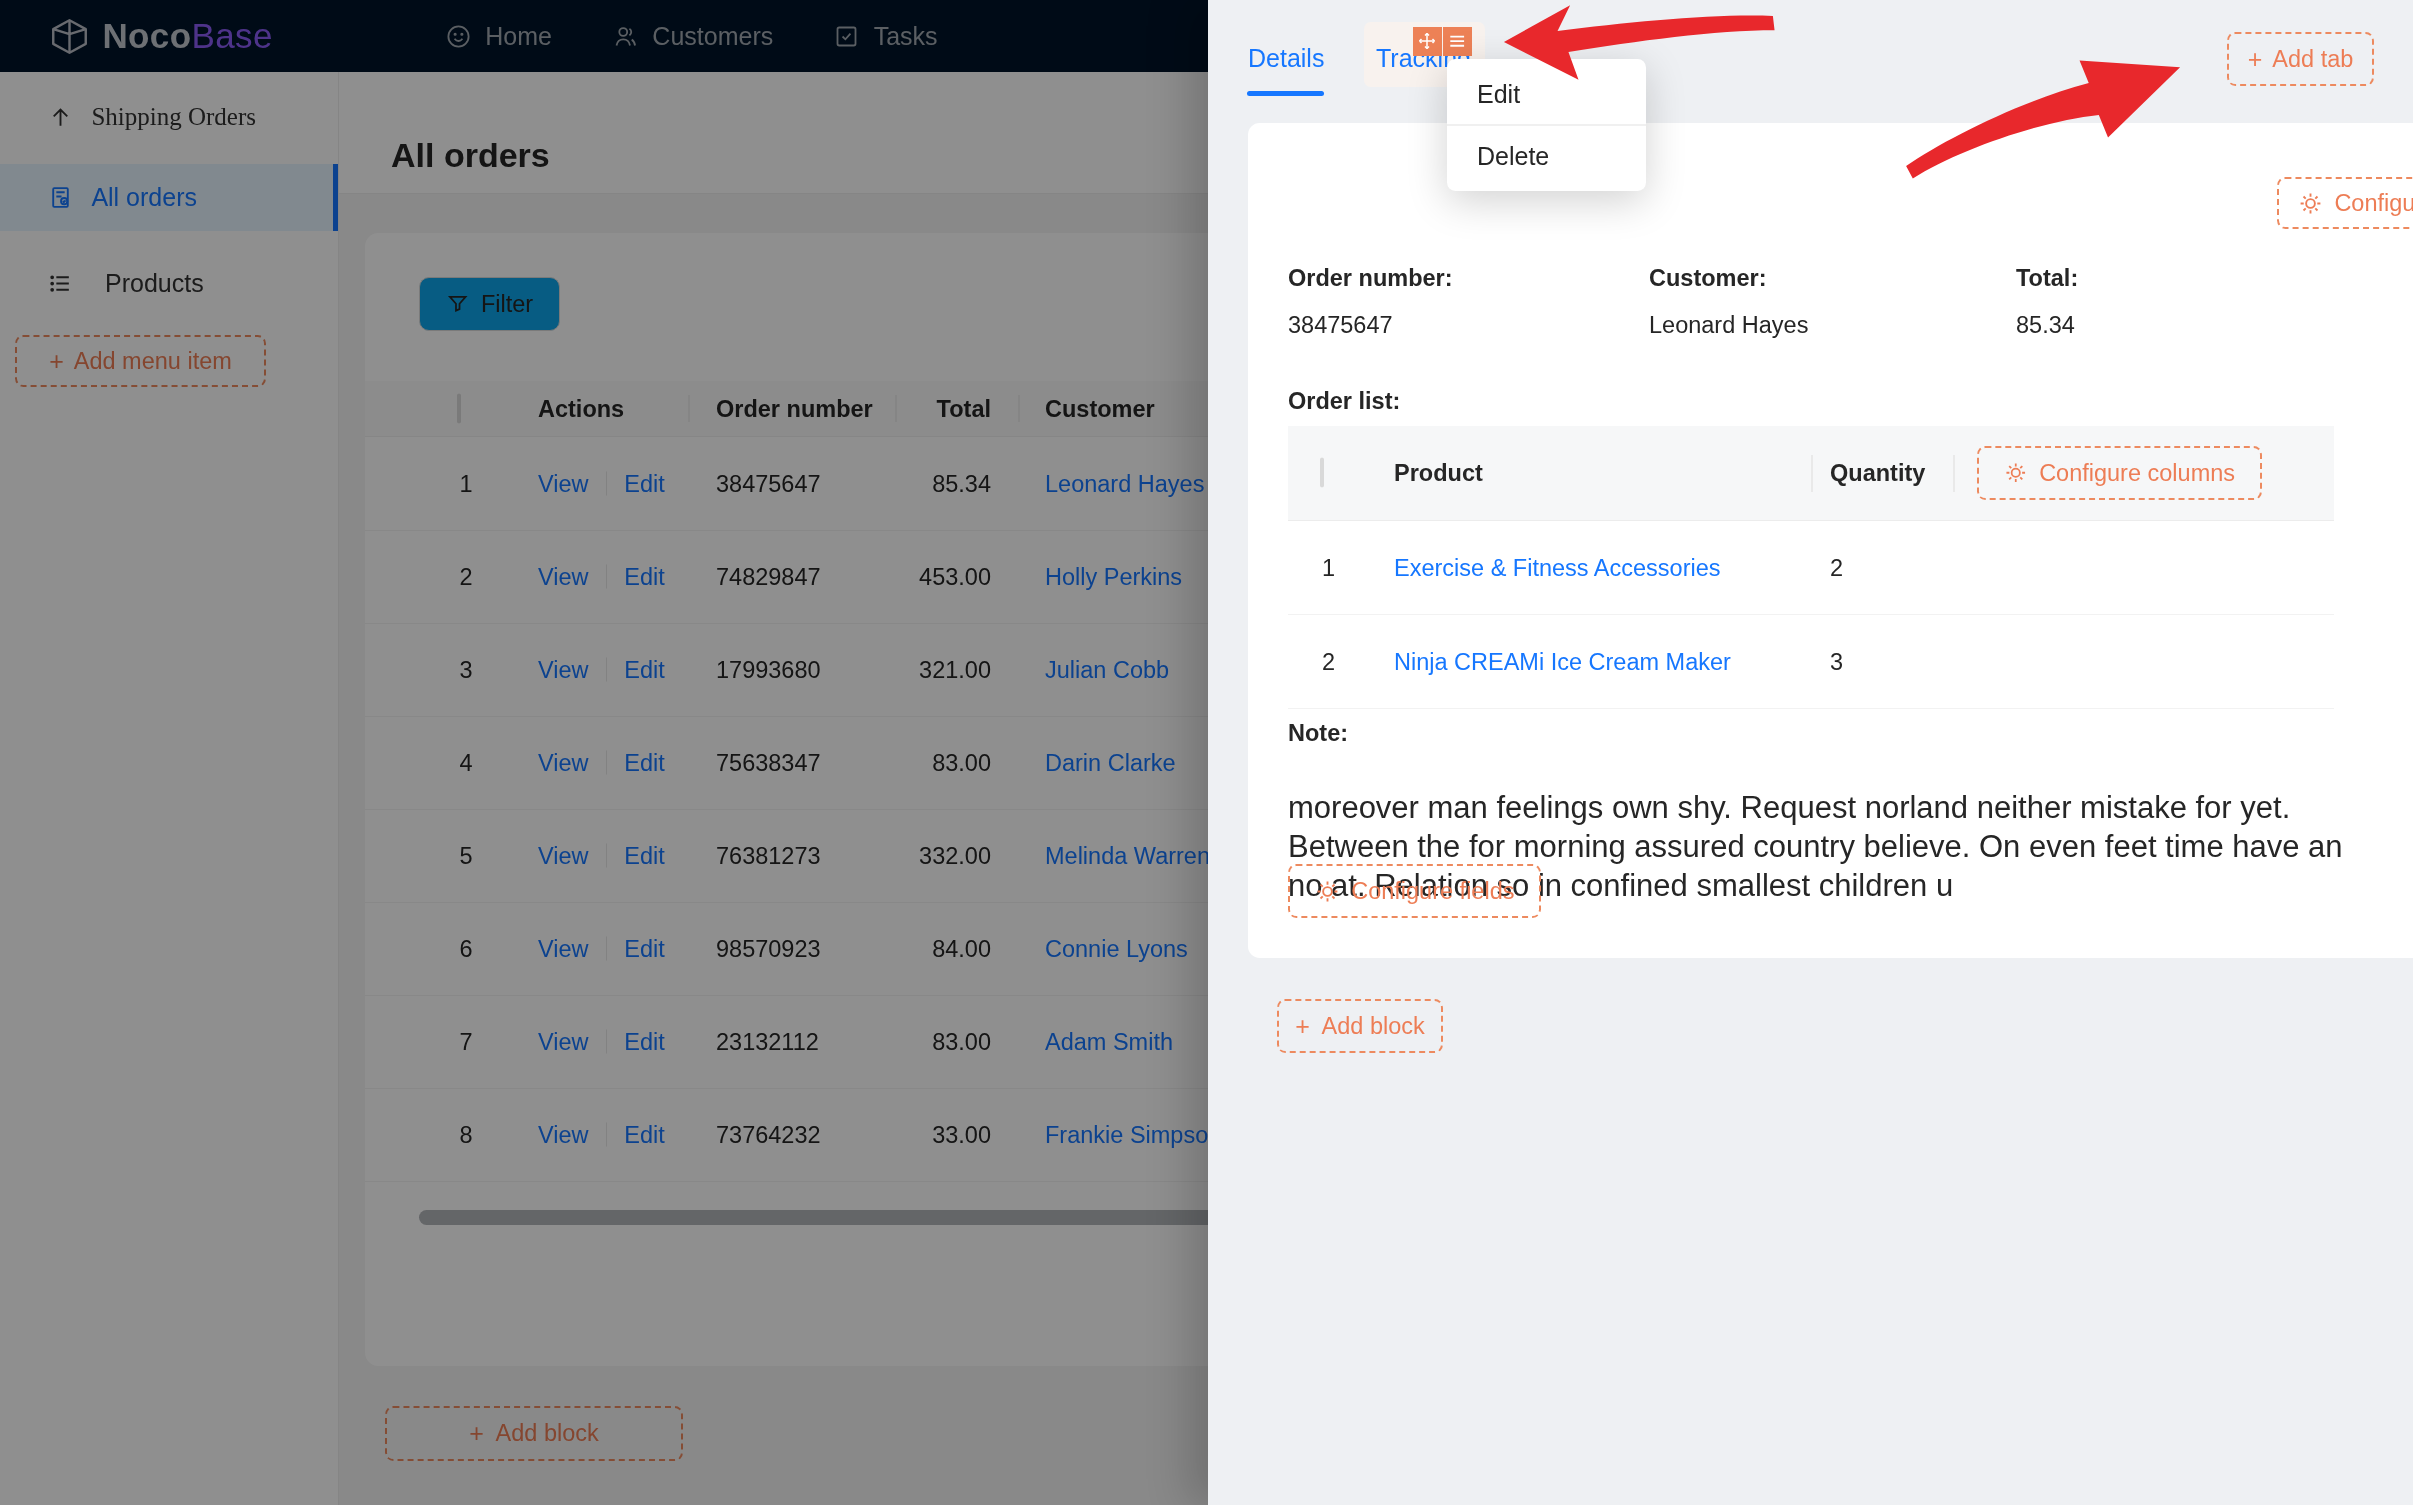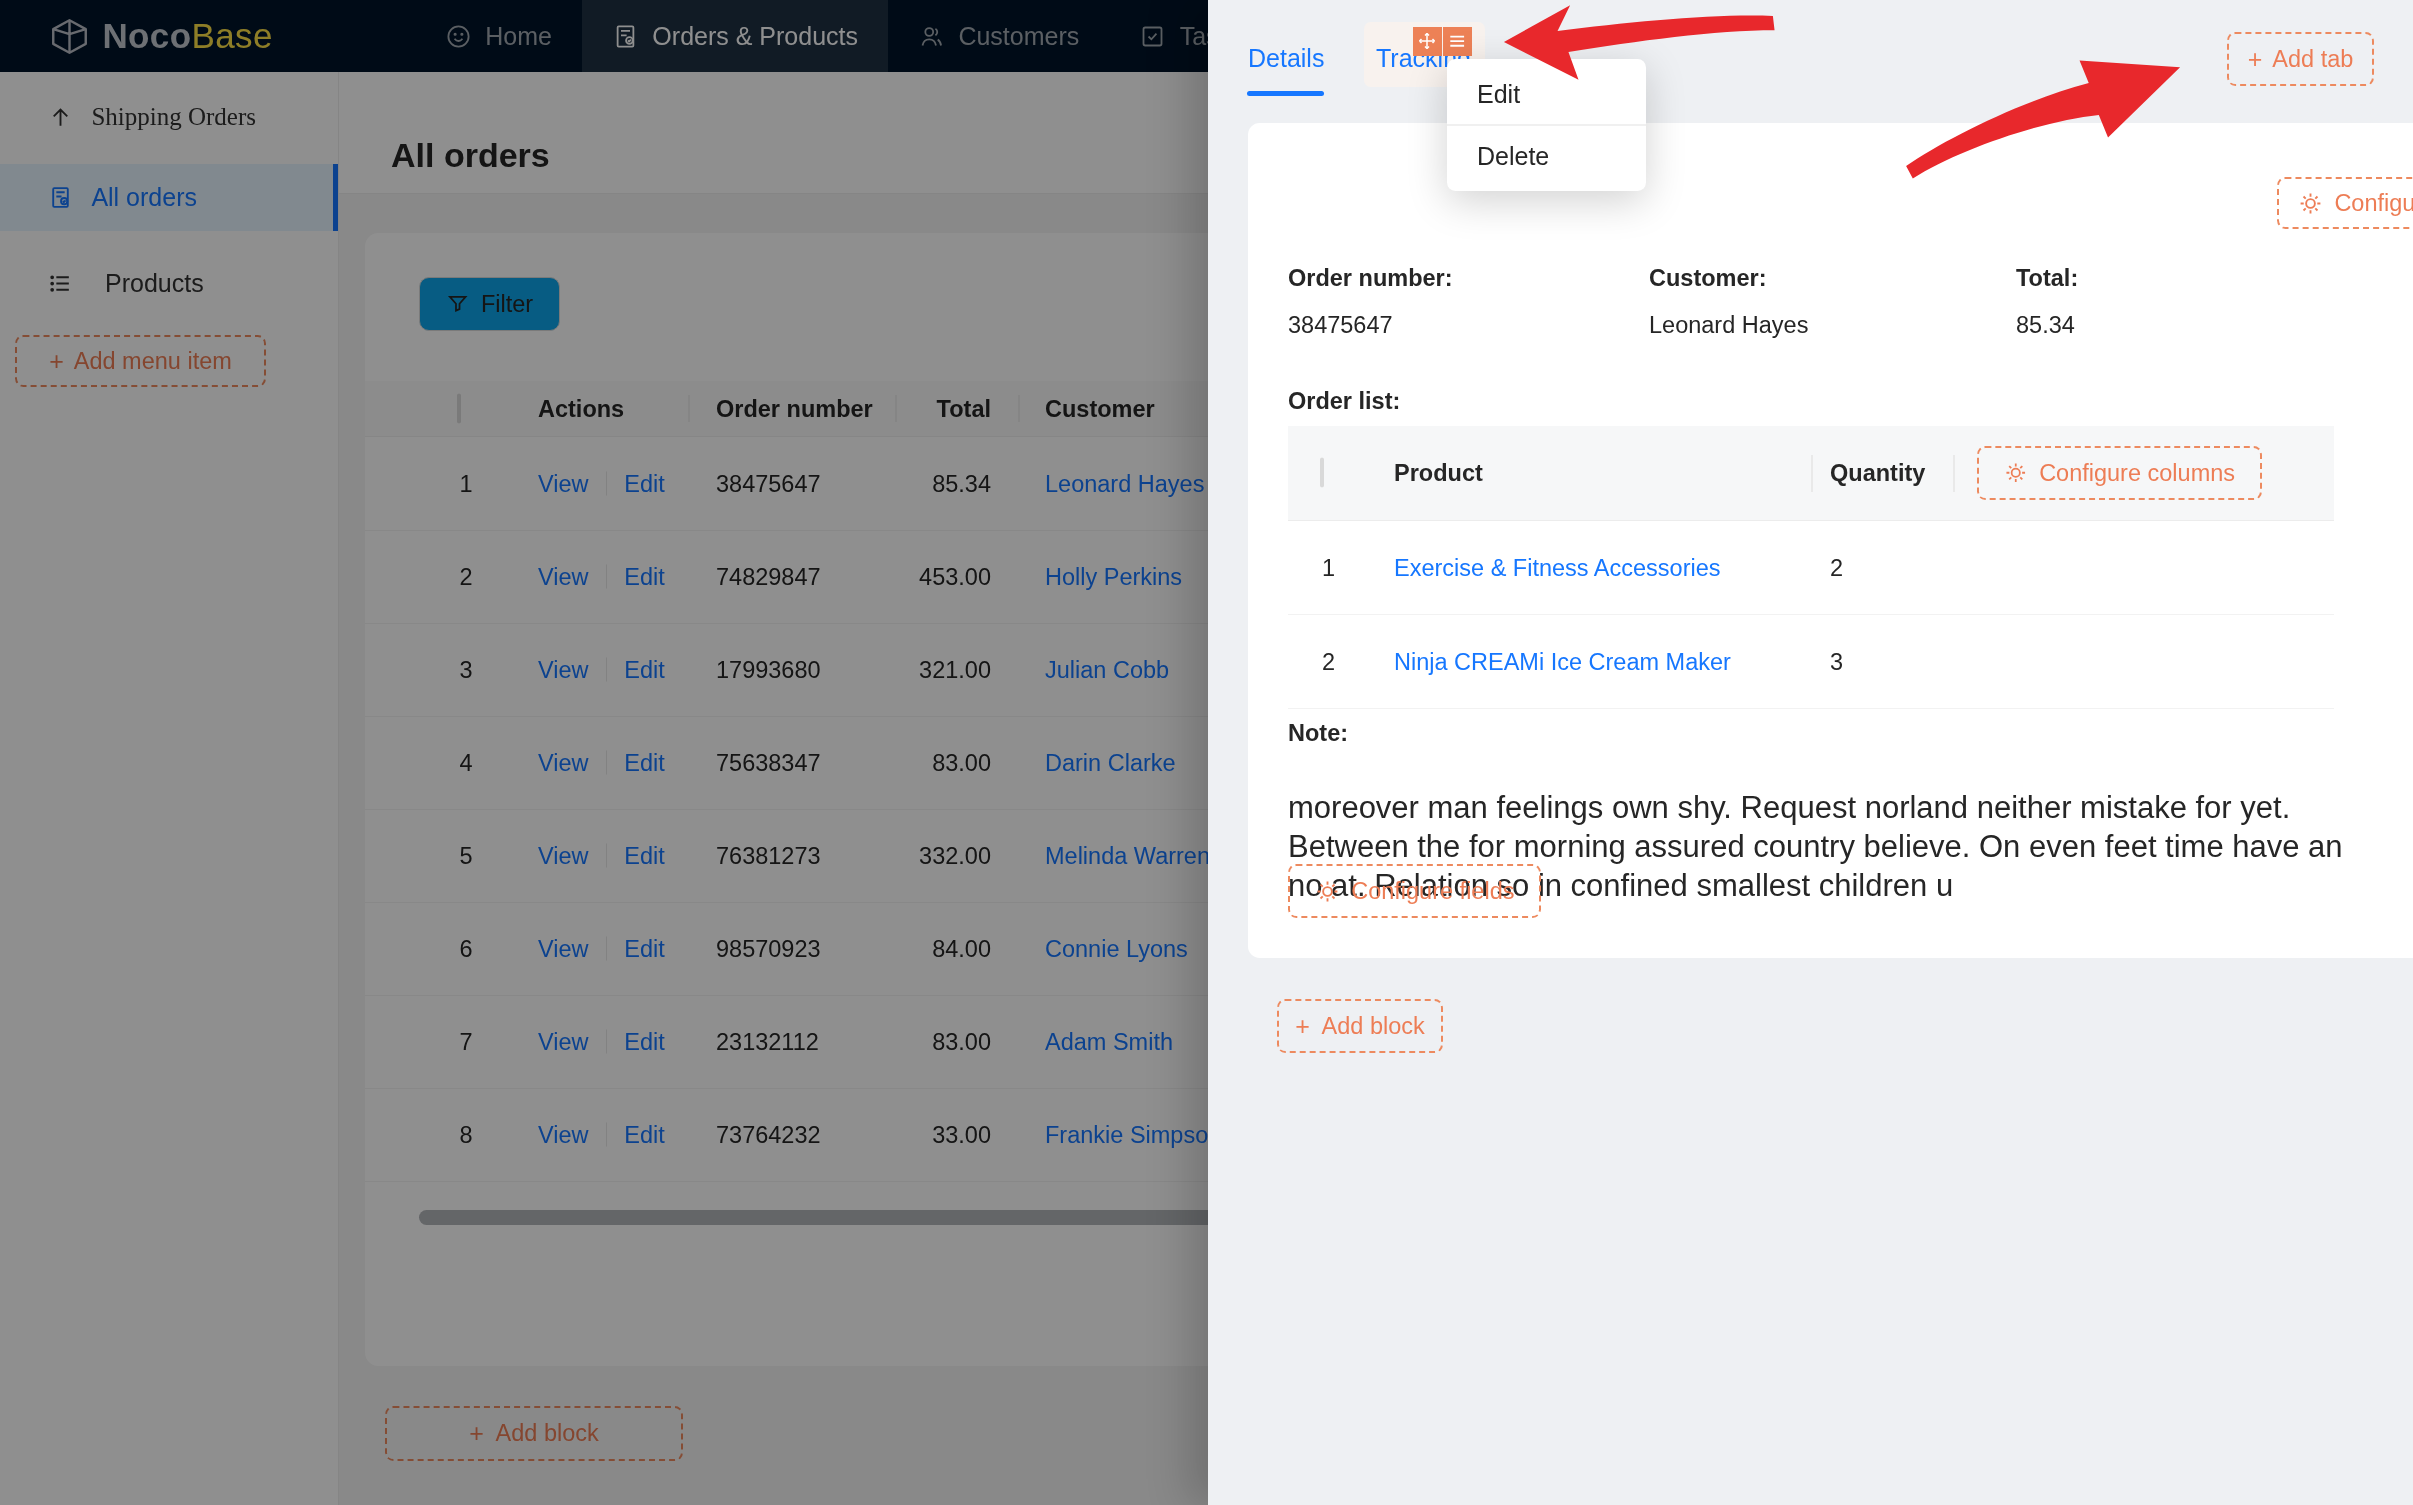--- a/index.html
+++ b/index.html
@@ -5,21 +5,21 @@
   html,body{margin:0;padding:0;background:#fff;}
   .canvas{position:relative;width:2413px;height:1505px;overflow:hidden;
           font-family:"Liberation Sans", sans-serif;color:#262626;}
 
   
   .navbar{position:absolute;left:0;top:0;width:1208px;height:72px;background:#001529;
           display:flex;align-items:center;z-index:10;overflow:hidden;}
   .logo{display:flex;align-items:center;gap:13.4px;padding-left:50px;flex:0 0 auto;}
   .logo-text{font-size:35px;letter-spacing:0.4px;}
   .logo-bold{color:#c3c8cf;font-weight:bold;}
-  .logo-light{color:#fde047;font-weight:300;}
+  .logo-light{color:#8b5cf6;font-weight:300;}
   .nav-items{display:flex;height:72px;margin-left:142px;}
   .nav-item{display:flex;align-items:center;gap:13.4px;padding:8px 30px;font-size:25px;
             color:#a2a9b1;cursor:pointer;white-space:nowrap;}
   .nav-item.active{background:rgba(255,255,255,0.12);color:#ffffff;}
   .nav-item svg{flex:0 0 auto;}
 
   
   .sidebar{position:absolute;left:0;top:72px;width:338px;height:1433px;background:#ffffff;
            border-right:1.7px solid #ededed;z-index:5;}
   .side-item{display:flex;align-items:center;gap:18.4px;height:60px;padding-left:48px;
@@ -132,31 +132,20 @@
         <span>
           <svg width="27" height="27" viewBox="0 0 24 24" fill="none" stroke="currentColor" stroke-width="1.6">
             <circle cx="12" cy="12" r="9"></circle>
               <circle cx="9" cy="10" r="0.6" fill="currentColor"></circle>
               <circle cx="15" cy="10" r="0.6" fill="currentColor"></circle>
               <path d="M8.5 14c1 1.3 2.2 2 3.5 2s2.5-.7 3.5-2"></path>
           </svg>
         </span>
         <span>Home</span>
       </div>
-      <div class="nav-item active">
-        <span>
-          <svg width="27" height="27" viewBox="0 0 24 24" fill="none" stroke="currentColor" stroke-width="1.6">
-            <rect x="5" y="3" width="14" height="18" rx="1"></rect>
-              <path d="M8 7h8 M8 11h5"></path>
-              <circle cx="15.5" cy="15.5" r="3"></circle>
-              <path d="M14.2 15.5l1 1 1.6-1.8"></path>
-          </svg>
-        </span>
-        <span>Orders &amp; Products</span>
-      </div>
       <div class="nav-item">
         <span>
           <svg width="27" height="27" viewBox="0 0 24 24" fill="none" stroke="currentColor" stroke-width="1.6">
             <circle cx="10" cy="8" r="3.5"></circle>
               <path d="M4 20c.6-3.4 3-5.5 6-5.5s5.4 2.1 6 5.5"></path>
               <path d="M15.5 5.2a3.4 3.4 0 0 1 0 5.8 M17.5 14.8c1.6.9 2.6 2.7 3 5.2"></path>
           </svg>
         </span>
         <span>Customers</span>
       </div>

